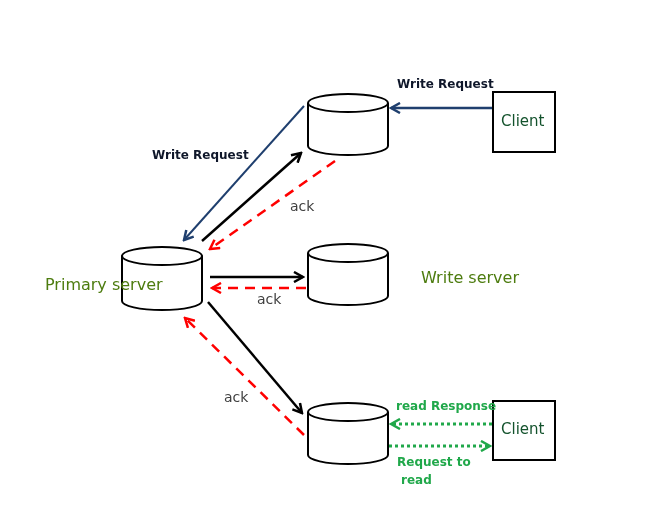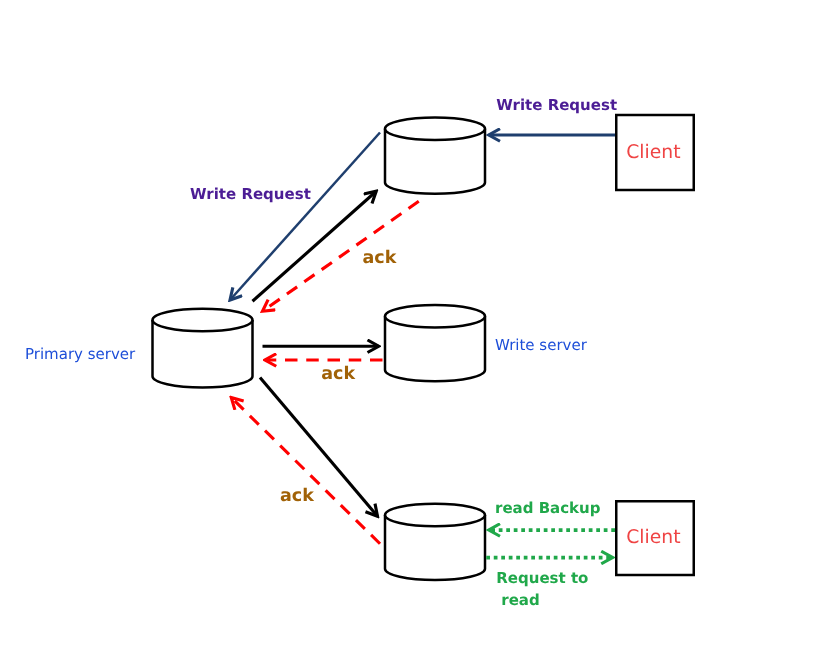--- a/index.html
+++ b/index.html
@@ -1,22 +1,22 @@
 <!DOCTYPE html>
 <html><head>
 <meta charset="utf-8">
 <style>
   html, body { margin: 0; padding: 0; background: #ffffff; }
   #stage { position: relative; width: 653px; height: 523px; overflow: hidden; background: #ffffff; }
   svg { position: absolute; left: 0; top: 0; }
   .lbl { position: absolute; font-family: "DejaVu Sans", "Liberation Sans", sans-serif; white-space: nowrap; line-height: 1; }
-  .node-label { font-size: 12px; color: #1d4ed8; }
-  .client-label { font-size: 15px; color: #ef4444; }
-  .blue { color: #4c1d95; font-weight: bold; font-size: 12px; }
-  .red { color: #a16207; font-weight: bold; font-size: 14px; }
+  .node-label { font-size: 16px; color: #4d7c0f; margin-left: 25px; }
+  .client-label { font-size: 15px; color: #14532d; }
+  .blue { color: #0f172a; font-weight: bold; font-size: 12px; }
+  .red { color: #404040; font-weight: normal; font-size: 14px; }
   .green { color: #20a84a; font-weight: bold; font-size: 12px; }
 </style>
 </head>
 <body>
 
 <div id="stage">
   <svg width="653" height="523" viewBox="0 0 653 523">
     <defs>
       <marker id="m-black" viewBox="0 0 12 12" refX="10" refY="6" markerWidth="12" markerHeight="12" markerUnits="userSpaceOnUse" orient="auto">
         <path d="M1,1 L10,6 L1,11" fill="none" stroke="#000" stroke-width="2.5"></path>
@@ -71,16 +71,16 @@
   <div class="lbl node-label" style="left:20px; top:277px;">Primary  server</div>
   <div class="lbl node-label" style="left:396px; top:270px;">Write server</div>
   <div class="lbl client-label" style="left:501px; top:114px;">Client</div>
   <div class="lbl client-label" style="left:501px; top:422px;">Client</div>
 
   <div class="lbl blue" style="left:397px; top:78px;">Write Request</div>
   <div class="lbl blue" style="left:152px; top:149px;">Write Request</div>
   <div class="lbl red" style="left:290px; top:199px;">ack</div>
   <div class="lbl red" style="left:257px; top:292px;">ack</div>
   <div class="lbl red" style="left:224px; top:390px;">ack</div>
-  <div class="lbl green" style="left:396px; top:400px;">read Backup</div>
+  <div class="lbl green" style="left:396px; top:400px;">read Response</div>
   <div class="lbl green" style="left:397px; top:456px;">Request to</div>
   <div class="lbl green" style="left:401px; top:474px;">read</div>
 </div>
 
 </body></html>

